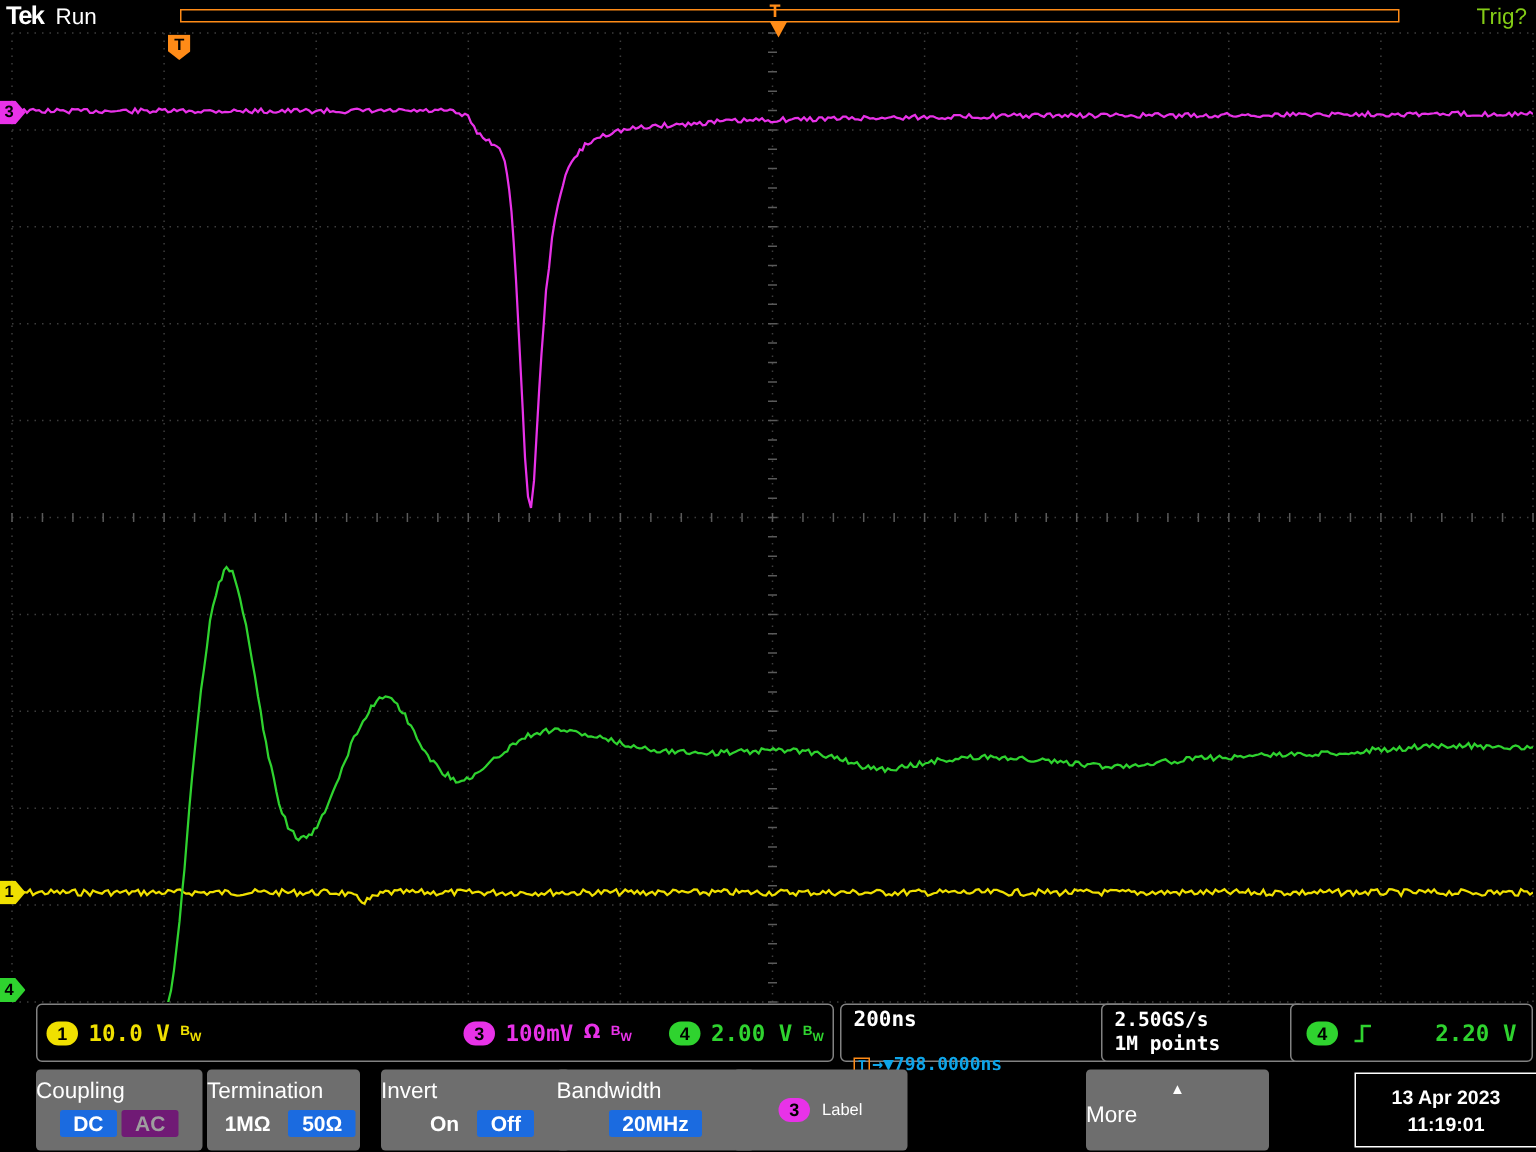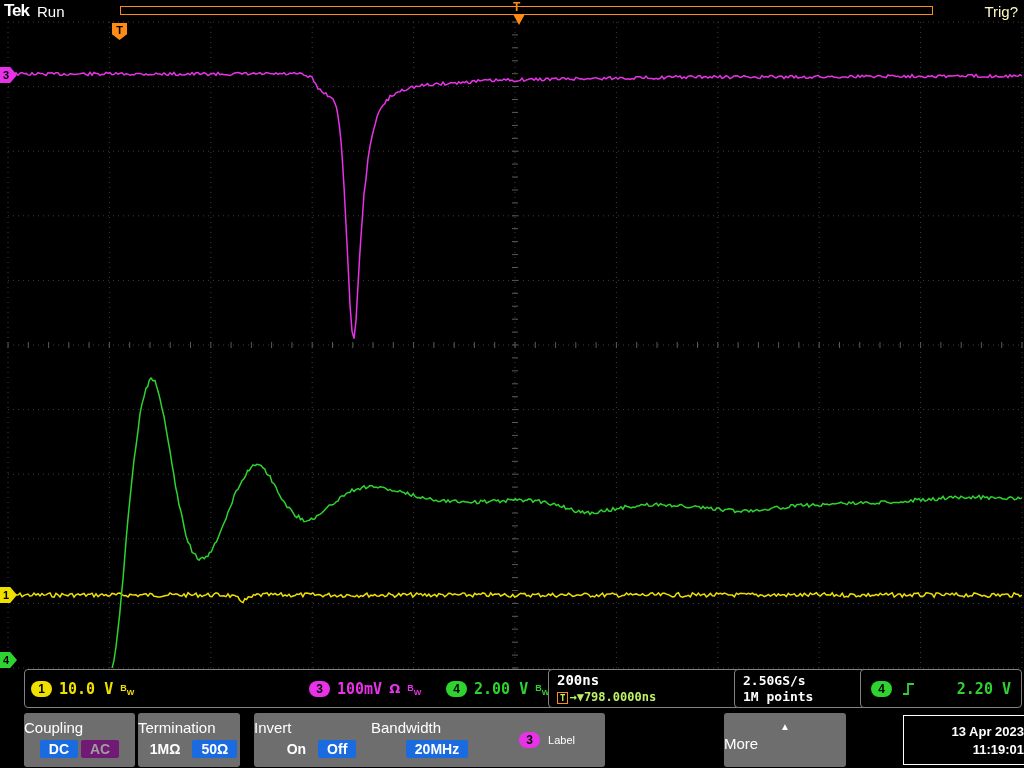--- a/index.html
+++ b/index.html
@@ -5,21 +5,21 @@
   *{margin:0;padding:0;box-sizing:border-box}
   html,body{width:1024px;height:768px;overflow:hidden;background:#000}
   body{font-family:"Liberation Sans",sans-serif;position:relative}
   #screen{position:absolute;inset:0;width:1024px;height:768px;background:#000}
   #scope-svg{position:absolute;left:0;top:0}
 
   
   #topbar{position:absolute;left:0;top:0;width:1024px;height:22px}
   #tek-logo{position:absolute;left:4px;top:1px;color:#fff;font-weight:bold;font-size:17px;letter-spacing:-1px}
   #acq-status{position:absolute;left:37px;top:3px;color:#fff;font-size:15px}
-  #trig-status{position:absolute;right:6px;top:3px;color:#fef9c3;font-size:15px}
+  #trig-status{position:absolute;right:6px;top:3px;color:#84cc16;font-size:15px}
   #record-bar{position:absolute;left:120px;top:6px;width:813px;height:9px;border:1px solid #ff8b17}
   #record-trig-t{position:absolute;left:513px;top:0;color:#ff8b17;font:bold 12px "Liberation Sans",sans-serif}
   #trig-arrow{position:absolute;left:513px;top:14px;width:0;height:0;border-left:6px solid transparent;border-right:6px solid transparent;border-top:11px solid #ff8b17}
   #trig-flag{position:absolute;left:112px;top:23px;width:15px;height:17px;background:#ff8b17;color:#000;font:bold 11px "Liberation Sans",sans-serif;text-align:center;line-height:14px;clip-path:polygon(0 0,100% 0,100% 66%,50% 100%,0 66%)}
 
   
   .chmark{position:absolute;left:0;width:17px;height:16px;color:#000;font:bold 11px "Liberation Sans",sans-serif;line-height:16px;text-align:left;padding-left:3px;clip-path:polygon(0 0,60% 0,100% 50%,60% 100%,0 100%)}
   #mark3{top:67px;background:#e832e8}
   #mark1{top:587px;background:#f0e000}
   #mark4{top:652px;background:#2fd32f}
@@ -30,23 +30,23 @@
   .chgroup{position:absolute;top:0;height:100%;display:flex;align-items:center;gap:7px}
   #g1{left:6px}#g3{left:284px}#g4{left:421px}
   .badge{display:inline-block;min-width:21px;height:16px;border-radius:8px;text-align:center;color:#000;font:bold 12px "Liberation Sans",sans-serif;line-height:16px;padding:0 1px}
   .b1{background:#f0e000}.b3{background:#e832e8}.b4{background:#2fd32f}
   .val{font:bold 15px "DejaVu Sans Mono",monospace;white-space:nowrap}
   .v1{color:#f0e000}.v3{color:#e832e8}.v4{color:#2fd32f}
   .ohm{font:bold 13px "DejaVu Sans",sans-serif;color:#e832e8}
   .bw{font-weight:bold;white-space:nowrap}
   .bwb{font-size:9px;vertical-align:3px}
   .bww{font-size:8px;vertical-align:-1px}
-  #rbox-horiz{left:548px;width:197px;padding:2px 8px}
+  #rbox-horiz{left:560px;width:197px;padding:2px 8px}
   #tb-line{color:#fff;font:bold 14px "DejaVu Sans Mono",monospace}
-  #tp-line{color:#bef264;font:bold 12px "DejaVu Sans Mono",monospace;margin-top:2px;white-space:nowrap}
+  #tp-line{color:#0ea5e9;font:bold 12px "DejaVu Sans Mono",monospace;margin-top:14px;white-space:nowrap}
   .tbox{border:1px solid #ff8b17;font-size:9px;padding:0 2px;margin-right:1px}
   #rbox-acq{left:734px;width:136px;padding:3px 8px;color:#fff;font:bold 13px "DejaVu Sans Mono",monospace}
   #rbox-acq div{line-height:16px}
   #rbox-trig{left:860px;width:162px;display:flex;align-items:center;gap:10px;padding:0 10px}
   #trig-level{margin-left:auto}
 
   
   .mbtn{position:absolute;top:713px;height:54px;background:#6e6e6e;border-radius:3px;overflow:hidden}
   #btn-coupling{left:24px;width:111px}
   #btn-term{left:138px;width:102px}
@@ -56,21 +56,21 @@
   #btn-more{left:724px;width:122px}
   .mtitle{color:#fff;font-size:15px;text-align:left;margin-top:6px}
   .mtitle-inline{color:#fff;font-size:11px}
   .opts{display:flex;justify-content:center;align-items:center;gap:3px;margin-top:4px}
   .opt{font-weight:bold;font-size:14px;padding:1px 9px;border-radius:2px;color:#fff}
   .opt.on{background:#1b6be0}
   .opt.off{background:transparent}
   .opt.dis{background:#701a75;color:#9e9e9e}
   .more-arrow{color:#fff;text-align:center;font-size:10px;margin-top:9px;line-height:10px}
   #btn-more .mtitle{margin-top:3px}
-  #datetime{position:absolute;left:903px;top:715px;width:122px;height:50px;border:1px solid #fff;background:#000;color:#fff;font-weight:bold;font-size:13px;text-align:right;padding-top:7px;line-height:18px}
+  #datetime{position:absolute;left:903px;top:715px;width:122px;height:50px;border:1px solid #fff;background:#000;color:#fff;font-weight:bold;font-size:13px;text-align:center;padding-top:7px;line-height:18px}
 </style>
 </head>
 <body>
 
 <div id="screen">
 
   <svg id="scope-svg" width="1024" height="768">
       <defs>
         <clipPath id="gclip">
           <rect x="8" y="22" width="1014" height="646"></rect>

